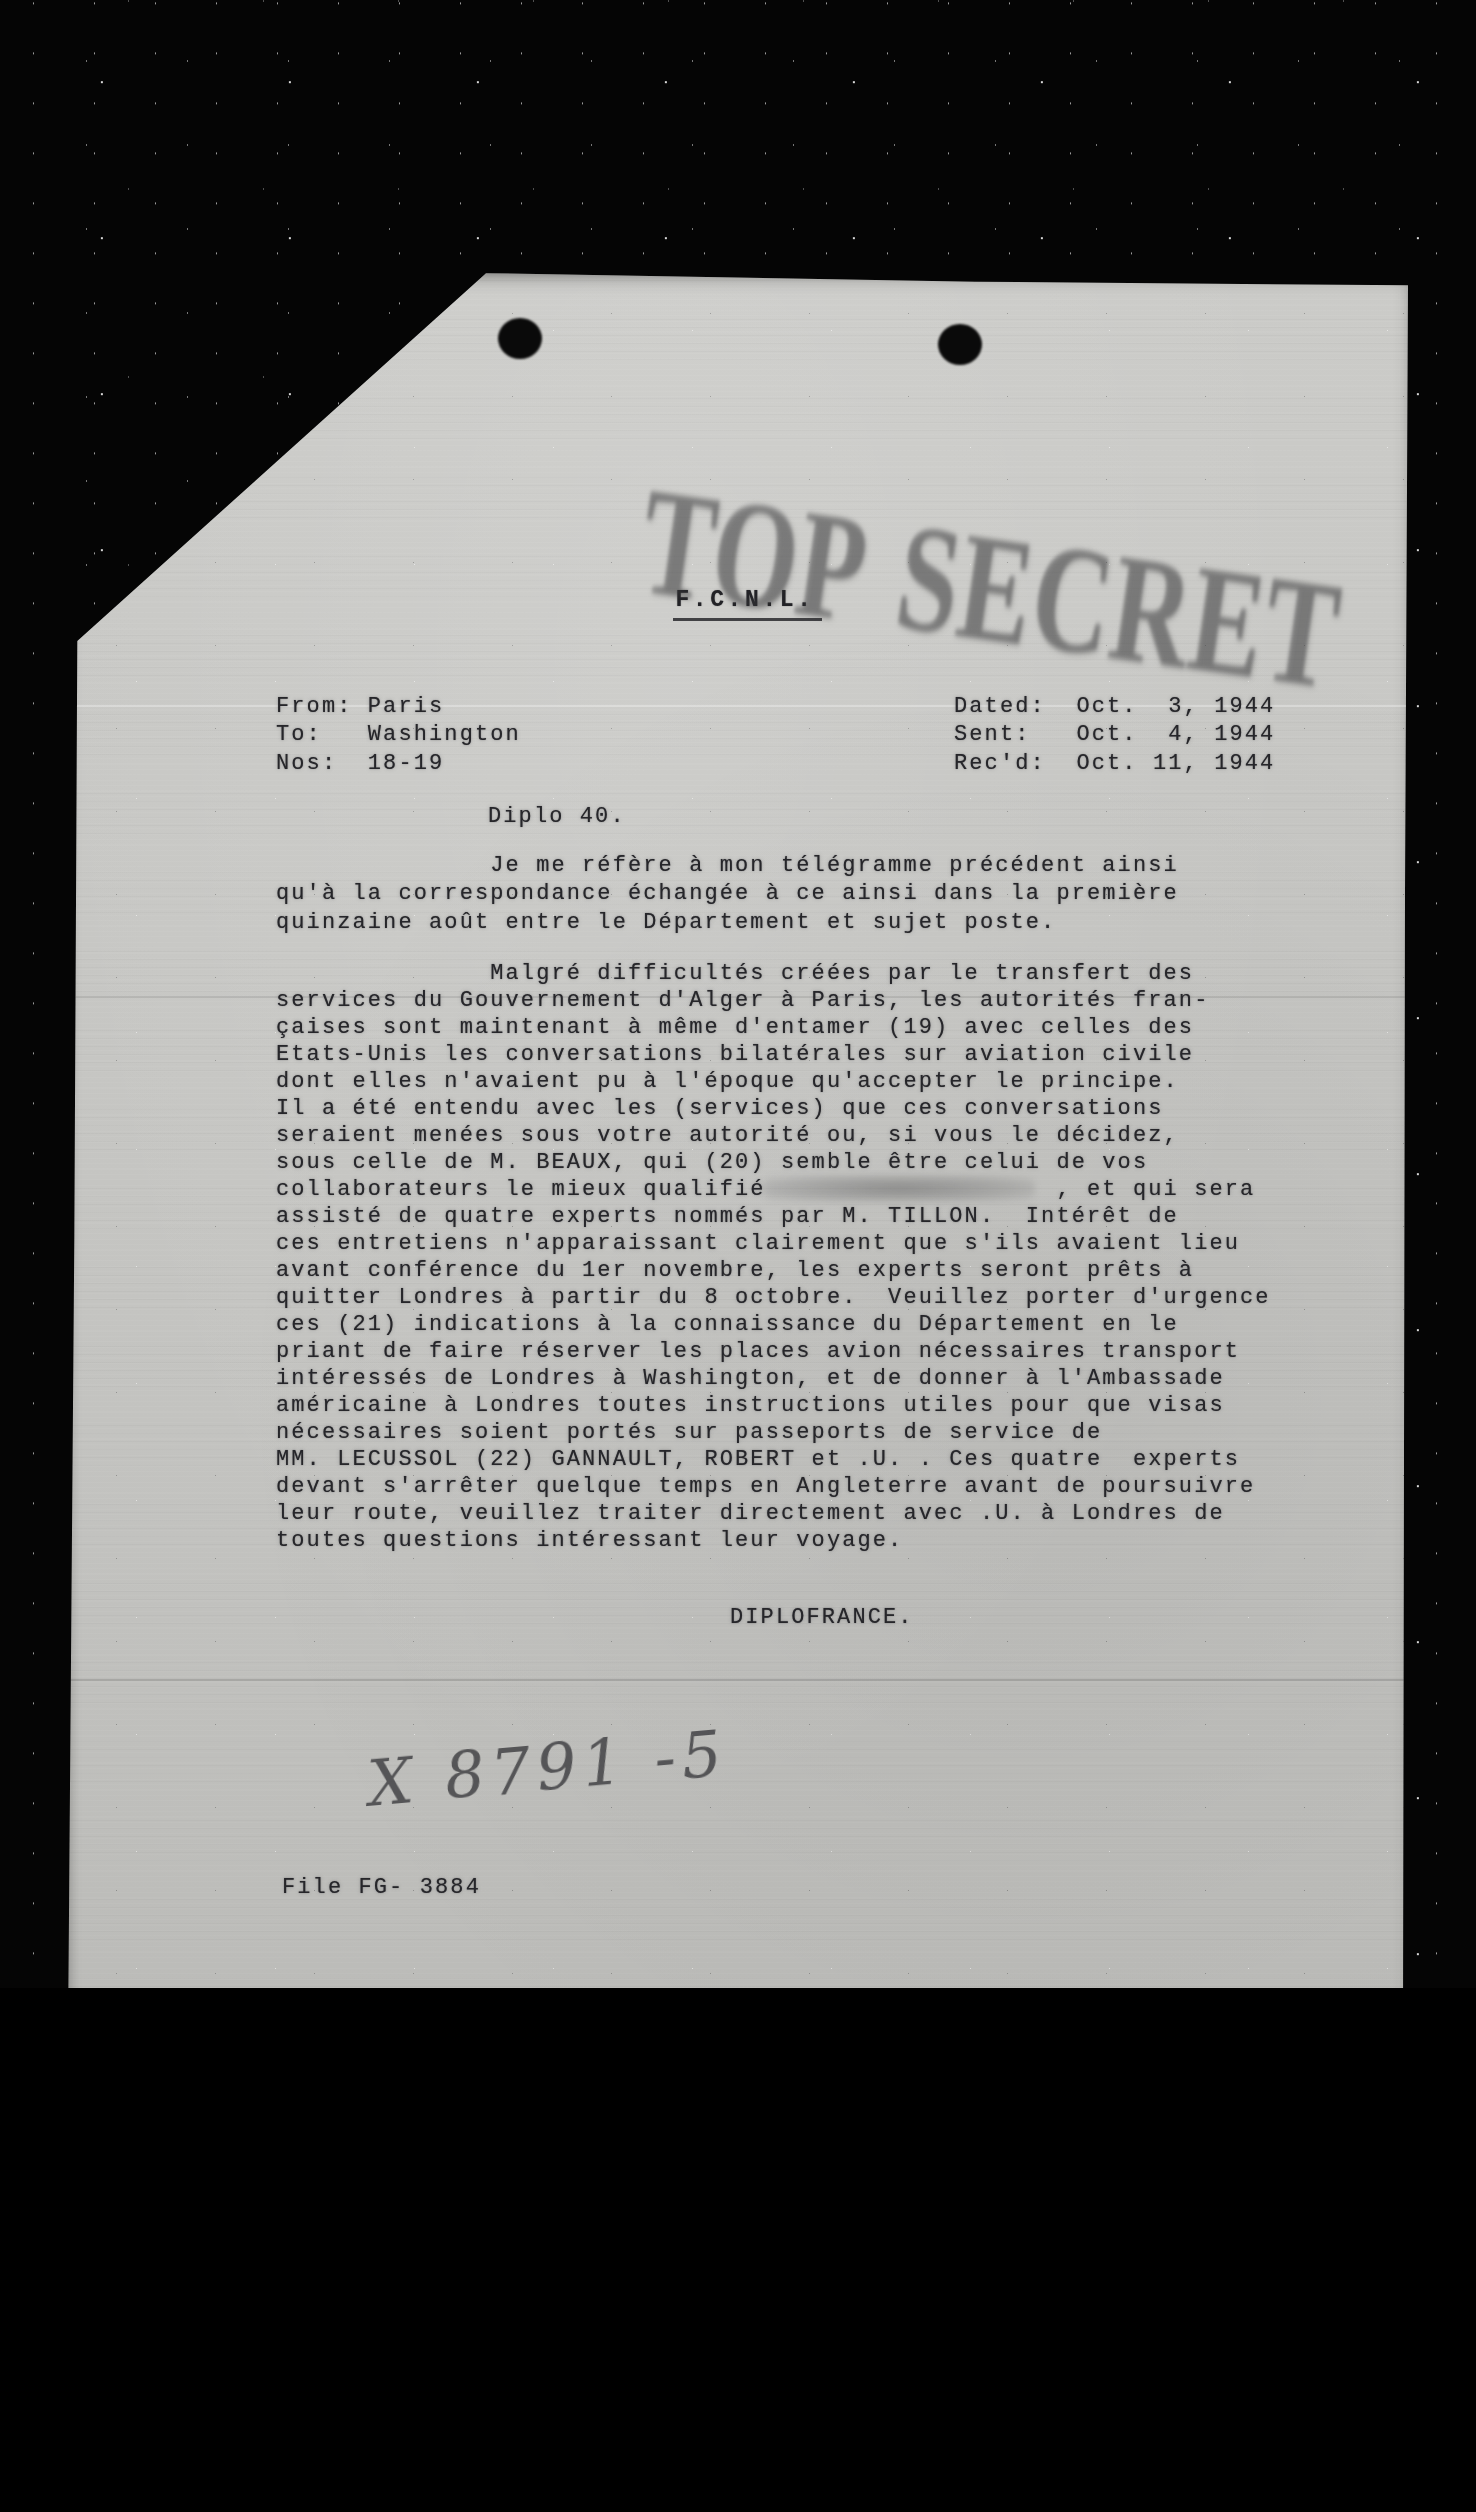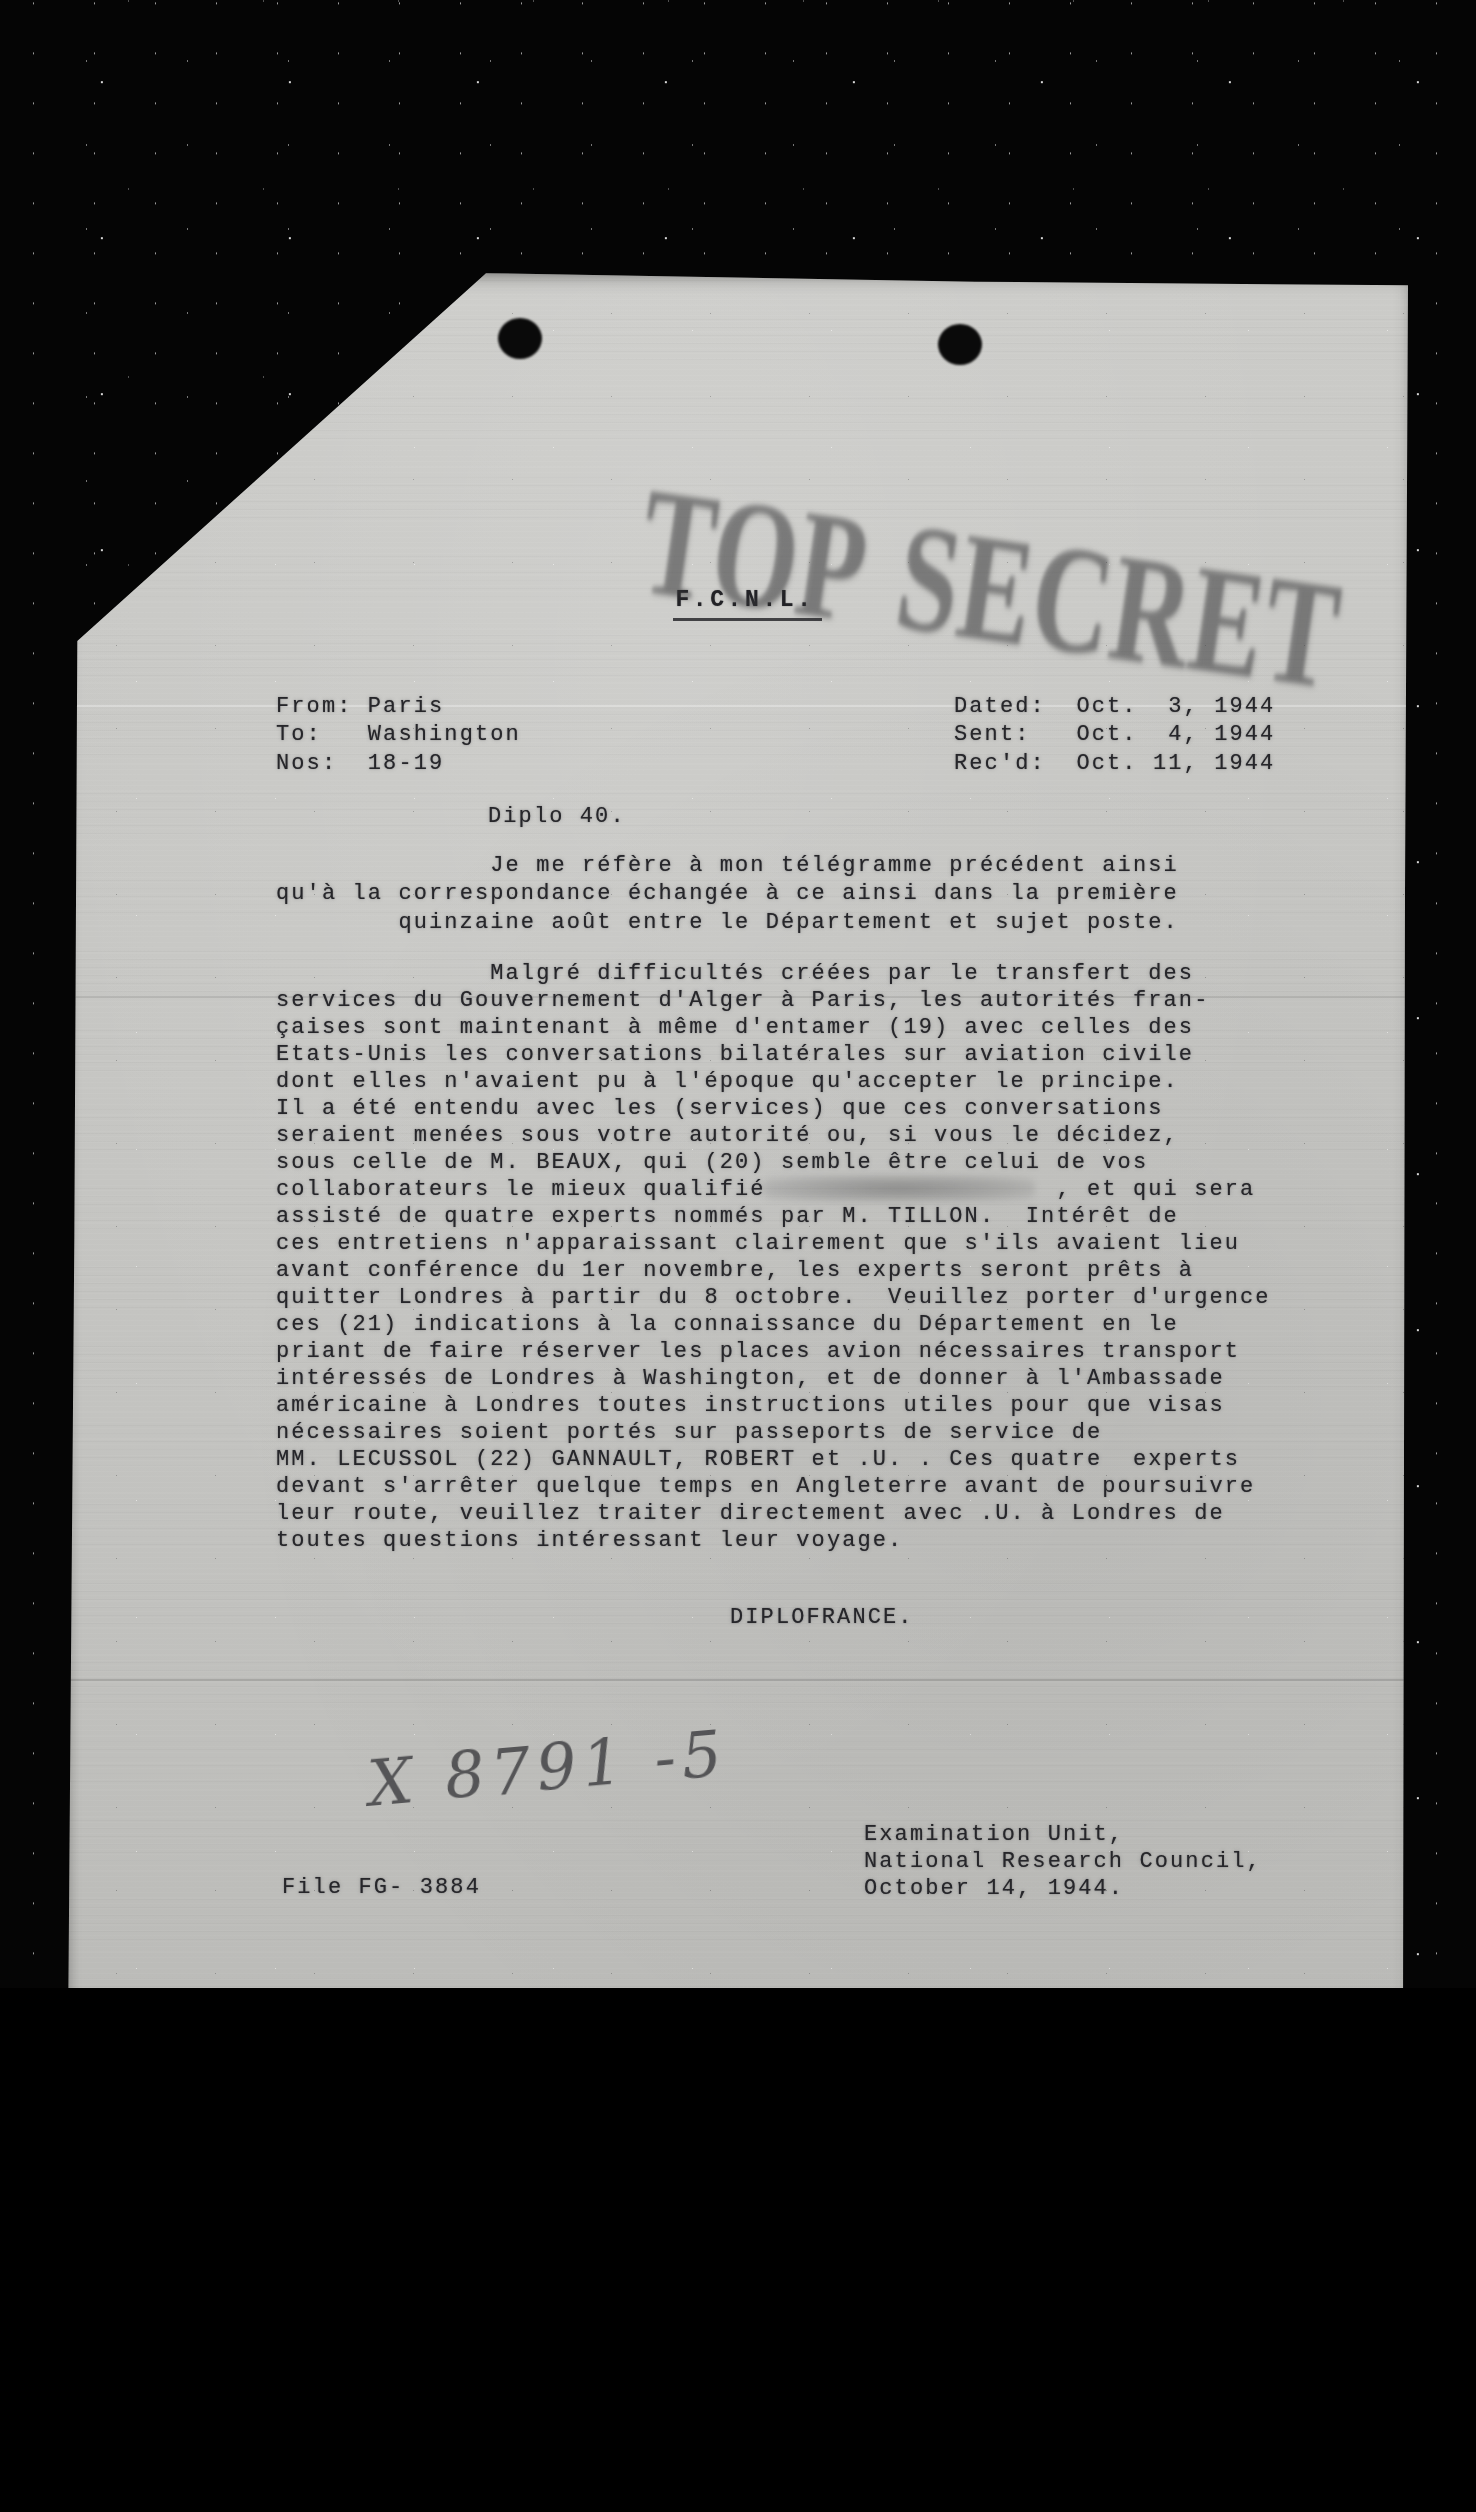--- a/index.html
+++ b/index.html
@@ -119,31 +119,30 @@
     <div class="scanline scan-dark1"></div>
 
     <div class="heading">F.C.N.L.</div>
 
     <div class="typed lh47" style="left:209px;top:421px;"><div>From: Paris</div><div>To:   Washington</div><div>Nos:  18-19</div></div>
 
     <div class="typed lh47" style="left:887px;top:421px;font-family:Liberation Mono, monospace;"><div>Dated:  Oct.  3, 1944</div><div>Sent:   Oct.  4, 1944</div><div>Rec'd:  Oct. 11, 1944</div></div>
 
     <div class="typed" style="left:421px;top:531px;">Diplo 40.</div>
 
-    <div class="typed lh47" style="left:209px;top:580px;text-align:right;"><div>              Je me réfère à mon télégramme précédent ainsi</div><div>qu'à la correspondance échangée à ce ainsi dans la première</div><div>quinzaine août entre le Département et sujet poste.</div></div>
+    <div class="typed lh47" style="left:209px;top:580px;"><div>              Je me réfère à mon télégramme précédent ainsi</div><div>qu'à la correspondance échangée à ce ainsi dans la première</div><div>quinzaine août entre le Département et sujet poste.</div></div>
 
     <div class="typed" style="left:209px;top:688px;"><div>              Malgré difficultés créées par le transfert des</div><div>services du Gouvernement d'Alger à Paris, les autorités fran-</div><div>çaises sont maintenant à même d'entamer (19) avec celles des</div><div>Etats-Unis les conversations bilatérales sur aviation civile</div><div>dont elles n'avaient pu à l'époque qu'accepter le principe.</div><div>Il a été entendu avec les (services) que ces conversations</div><div>seraient menées sous votre autorité ou, si vous le décidez,</div><div>sous celle de M. BEAUX, qui (20) semble être celui de vos</div><div>collaborateurs le mieux qualifié                   , et qui sera</div><div>assisté de quatre experts nommés par M. TILLON.  Intérêt de</div><div>ces entretiens n'apparaissant clairement que s'ils avaient lieu</div><div>avant conférence du 1er novembre, les experts seront prêts à</div><div>quitter Londres à partir du 8 octobre.  Veuillez porter d'urgence</div><div>ces (21) indications à la connaissance du Département en le</div><div>priant de faire réserver les places avion nécessaires transport</div><div>intéressés de Londres à Washington, et de donner à l'Ambassade</div><div>américaine à Londres toutes instructions utiles pour que visas</div><div>nécessaires soient portés sur passeports de service de</div><div>MM. LECUSSOL (22) GANNAULT, ROBERT et .U. . Ces quatre  experts</div><div>devant s'arrêter quelque temps en Angleterre avant de poursuivre</div><div>leur route, veuillez traiter directement avec .U. à Londres de</div><div>toutes questions intéressant leur voyage.</div></div>
 
     <div class="smudge"></div>
 
     <div class="typed" style="left:663px;top:1332px;">DIPLOFRANCE.</div>
 
     <div class="handwritten">X 8791 -5</div>
 
-    <div class="typed lh44" style="left:797px;top:1549px;"><div>Examination Unit,</div><div>National Research Council,</div><div>October 14, 1944.</div></div>
 
     <div class="typed" style="left:215px;top:1602px;">File FG- 3884</div>
 
     <div class="stamp">TOP SECRET</div>
 
   </div>
 
   <div class="scratch"></div>
 
 </div>

